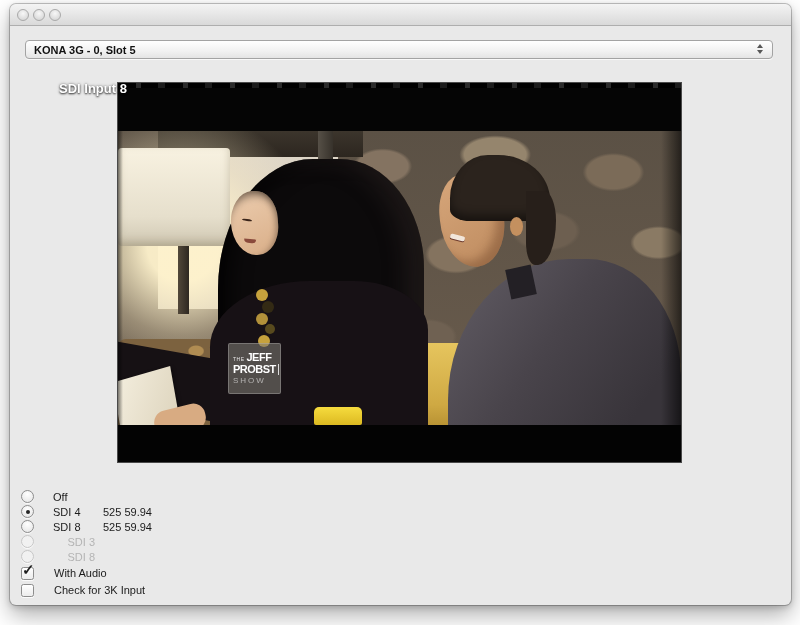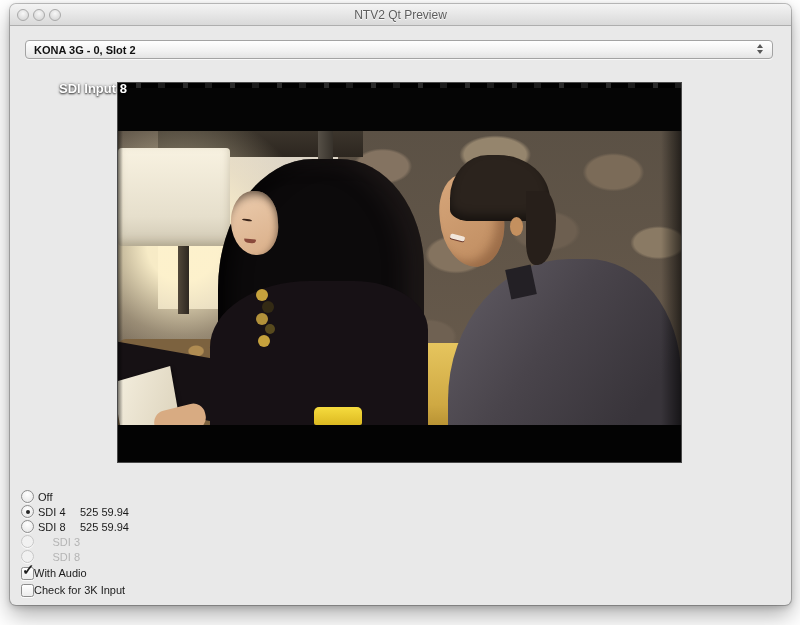--- a/index.html
+++ b/index.html
@@ -124,46 +124,45 @@
   
   .controls{position:absolute;left:11px;top:485px;font-size:11px;color:#1b1b1b;}
   .crow{display:flex;align-items:center;height:15px;}
   .radio{position:relative;width:13px;height:13px;border-radius:50%;border:1px solid #8d8d8d;
          background:radial-gradient(circle at 50% 30%,#ffffff,#e3e3e3);
          box-shadow:0 1px 0 rgba(255,255,255,.8);flex:0 0 auto;}
   .dot{display:none;position:absolute;left:3.5px;top:3.5px;width:4px;height:4px;border-radius:50%;background:#262626;}
   .crow.selected .dot{display:block;}
   .crow.disabled .radio{border-color:#c6c6c6;background:#f1f1f1;}
   .crow.disabled .rlabel{color:#b4b4b4;text-align:right;}
-  .rlabel{margin-left:4px;min-width:42px;}
-  .rvalue{margin-left:0;}
+  .rlabel{margin-left:19px;min-width:42px;}
+  .rvalue{margin-left:8px;}
   .chrow{display:flex;align-items:center;height:16px;margin-top:1px;}
   .checkbox{position:relative;width:13px;height:13px;border:1px solid #8d8d8d;border-radius:2.5px;
             background:linear-gradient(#ffffff,#ececec);box-shadow:0 1px 0 rgba(255,255,255,.8);flex:0 0 auto;}
   .chrow.checked .checkbox::after{content:"\2713";position:absolute;left:0px;top:-7px;font-size:15px;
             font-weight:bold;color:#1e1e1e;}
-  .clabel{margin-left:0;}
+  .clabel{margin-left:20px;}
 </style>
 </head>
 <body>
 
 <div class="stage">
   <div class="window">
 
     <div class="titlebar">
       <div class="lights">
         <div class="light"></div>
         <div class="light"></div>
         <div class="light"></div>
       </div>
-      <div class="title">NTV2 Qt Preview</div>
     </div>
 
     <div class="combo">
-      <span class="combo-text">KONA 3G - 0, Slot 2</span>
+      <span class="combo-text">KONA 3G - 0, Slot 5</span>
       <span class="combo-arrows">
         <span class="tri-up"></span>
           <span class="tri-down"></span>
       </span>
     </div>
 
     <div class="overlay-label">SDI Input 8</div>
 
     <div class="video">
       <div class="bar-top"></div>
@@ -190,20 +189,28 @@
         <div class="scene couch-right"></div>
         <div class="scene man-body"></div>
         <div class="scene collar"></div>
         <div class="scene man-face"></div>
         <div class="scene man-eye"></div>
         <div class="scene man-mouth"></div>
         <div class="scene man-hair"></div>
         <div class="scene man-hair-back"></div>
         <div class="scene man-ear"></div>
 
+        <div class="scene logo-box">
+          <div class="logo-r1">
+            <span class="logo-the">THE</span>
+            <span class="logo-jeff">JEFF</span>
+          </div>
+          <span class="logo-probst">PROBST</span>
+          <span class="logo-show">SHOW</span>
+        </div>
 
         <div class="scene mug"></div>
         <div class="scene right-shadow"></div>
         <div class="scene left-edge"></div>
       </div>
 
       <div class="bar-bottom"></div>
     </div>
 
     <div class="controls">

